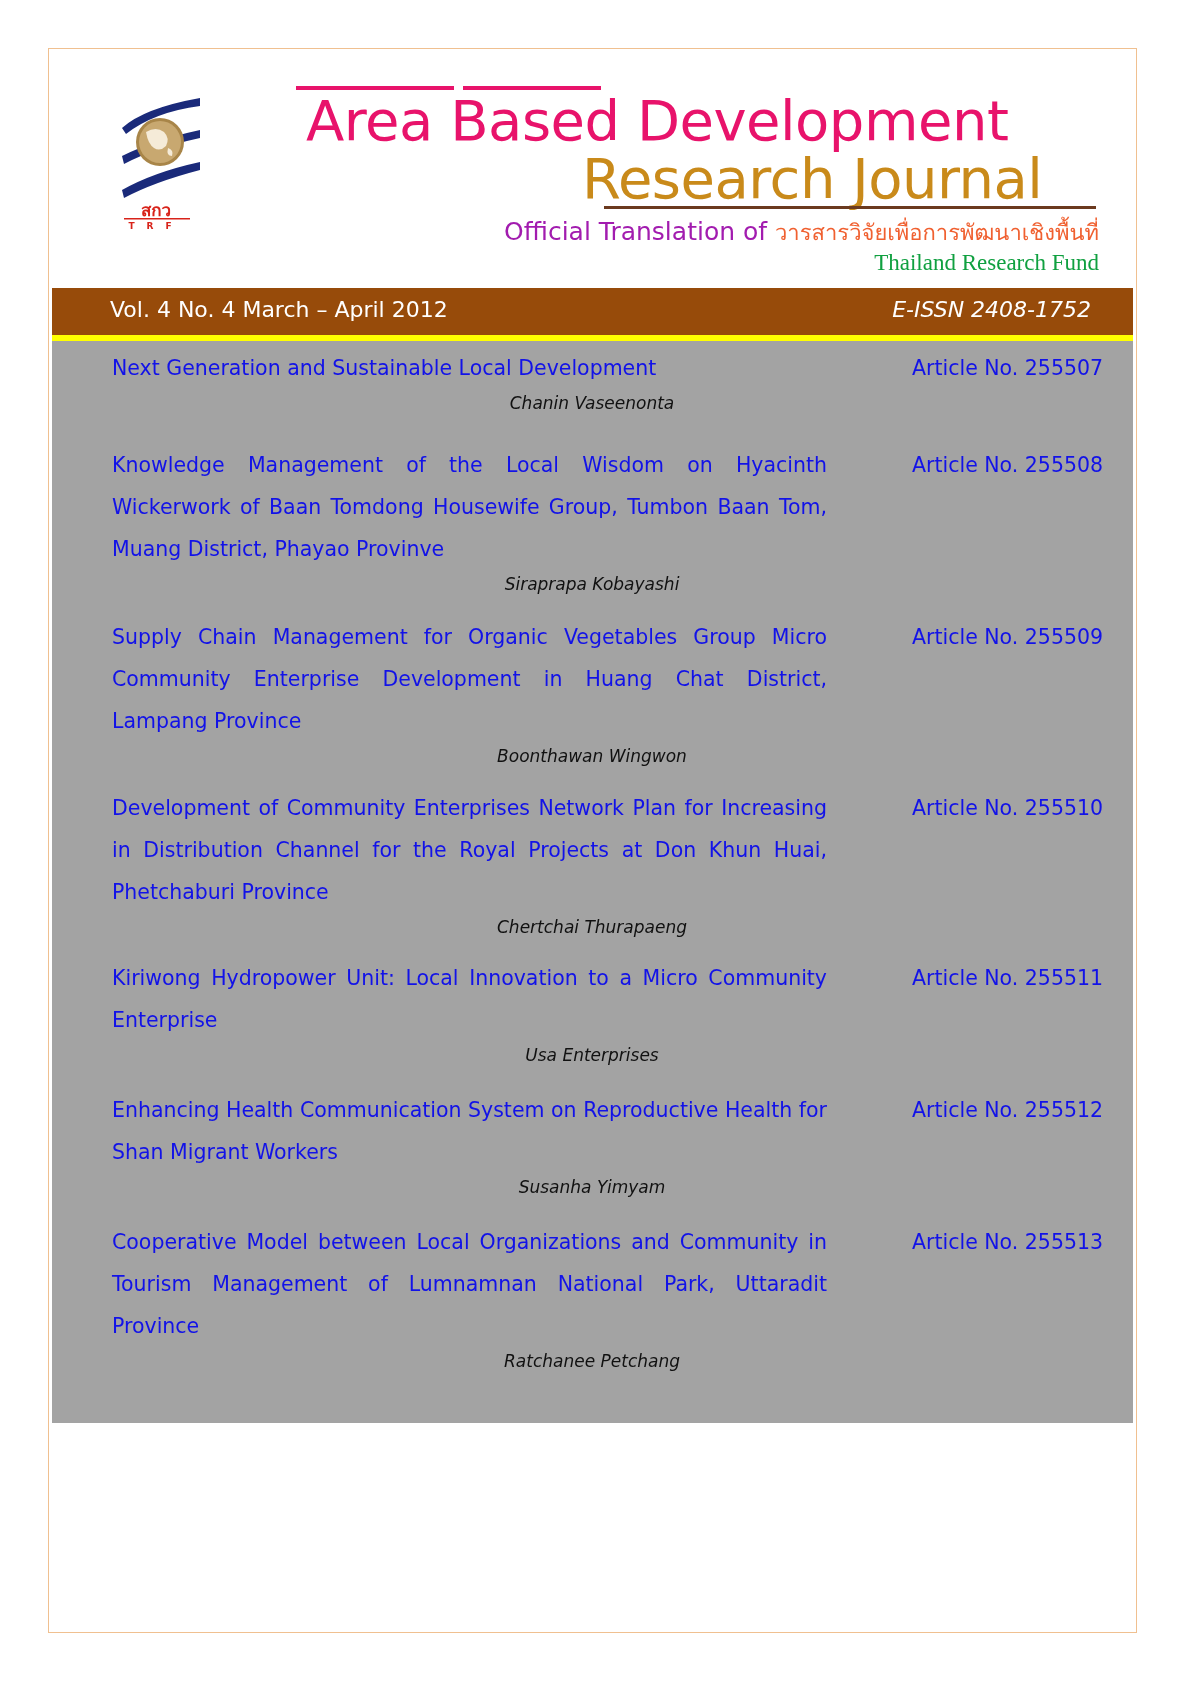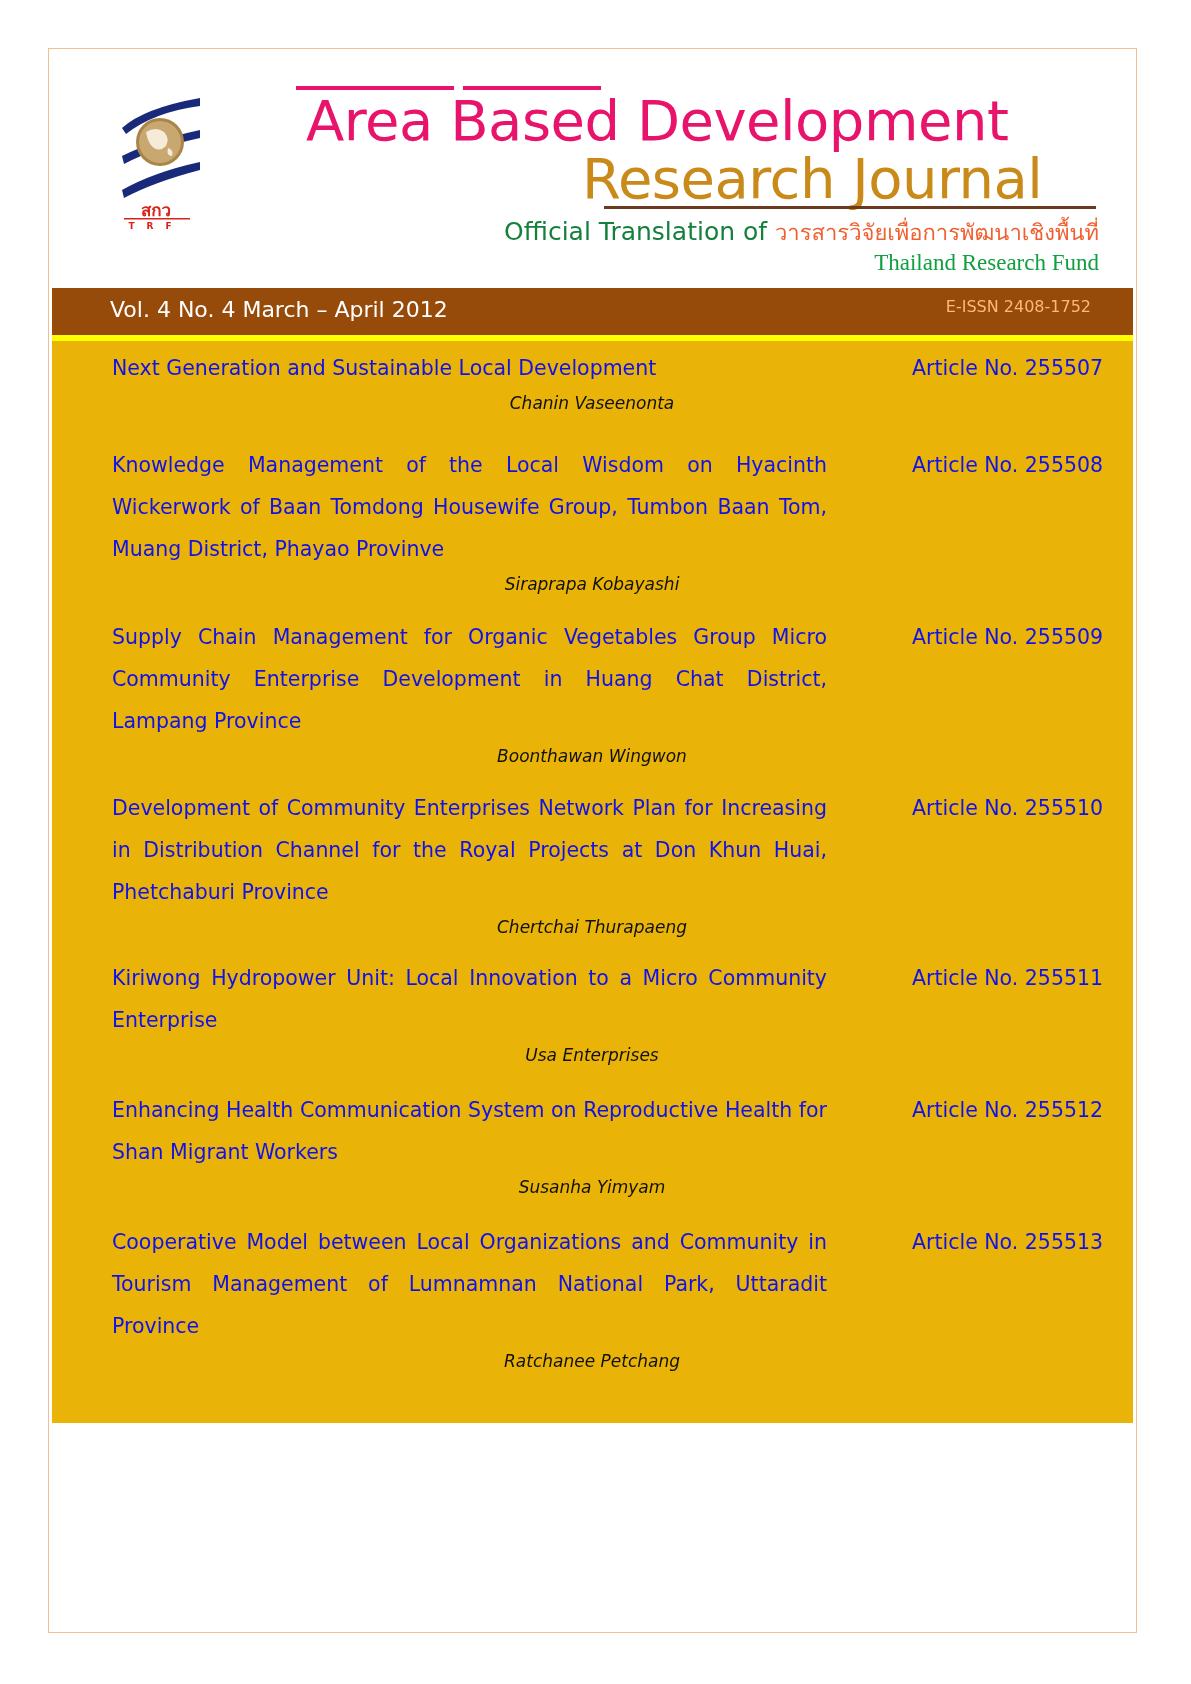--- a/index.html
+++ b/index.html
@@ -18,36 +18,36 @@
     .title2 {
       position: absolute; left: 582px; top: 144px;
       font-family: "DejaVu Sans", sans-serif; font-size: 56px; color: #c98a1a;
       letter-spacing: -0.5px; white-space: nowrap; line-height: 70px;
     }
     .title2-underline { position: absolute; left: 604px; top: 206px; width: 492px; height: 3px; background: #6b3a1f; }
     .subtitle {
       position: absolute; right: 92px; top: 216px; white-space: nowrap;
       font-size: 25px; line-height: 32px;
     }
-    .subtitle .en { color: #15803d; margin-left: 41px; }
+    .subtitle .en { color: #a21caf; margin-left: 41px; }
     .subtitle .th { color: #f06030; font-size: 22px; }
     .fund {
       position: absolute; right: 92px; top: 248px; white-space: nowrap;
       font-family: Liberation Serif, serif; font-size: 23px; color: #10a040; line-height: 30px;
     }
     .band {
       position: absolute; left: 52px; top: 288px; width: 1081px; height: 63px;
       background: #974b0a;
     }
     .band-yellow { position: absolute; left: 52px; top: 335px; width: 1081px; height: 6px; background: #ffff00; }
     .band .vol { position: absolute; left: 58px; top: 9px; font-size: 22px; color: #ffffff; white-space: nowrap; }
-    .band .issn { position: absolute; right: 42px; top: 9px; font-size: 16px; color: #fdba74; white-space: nowrap; }
+    .band .issn { position: absolute; right: 42px; top: 9px; font-size: 22px; color: #ffffff; white-space: nowrap; font-style: italic; }
     .content {
       position: absolute; left: 52px; top: 341px; width: 1081px; height: 1082px;
-      background: #eab308;
+      background: #a3a3a3;
     }
     .article { position: absolute; left: 60px; width: 960px; }
     .article .title {
       width: 715px; color: #1212e8; font-size: 20.5px; line-height: 42px;
       text-align: justify; text-align-last: left;
     }
     .article .author {
       font-style: italic; font-size: 17px; color: #111; line-height: 24px; margin-top: 2px; text-align: center;
     }
     .article .artno {

